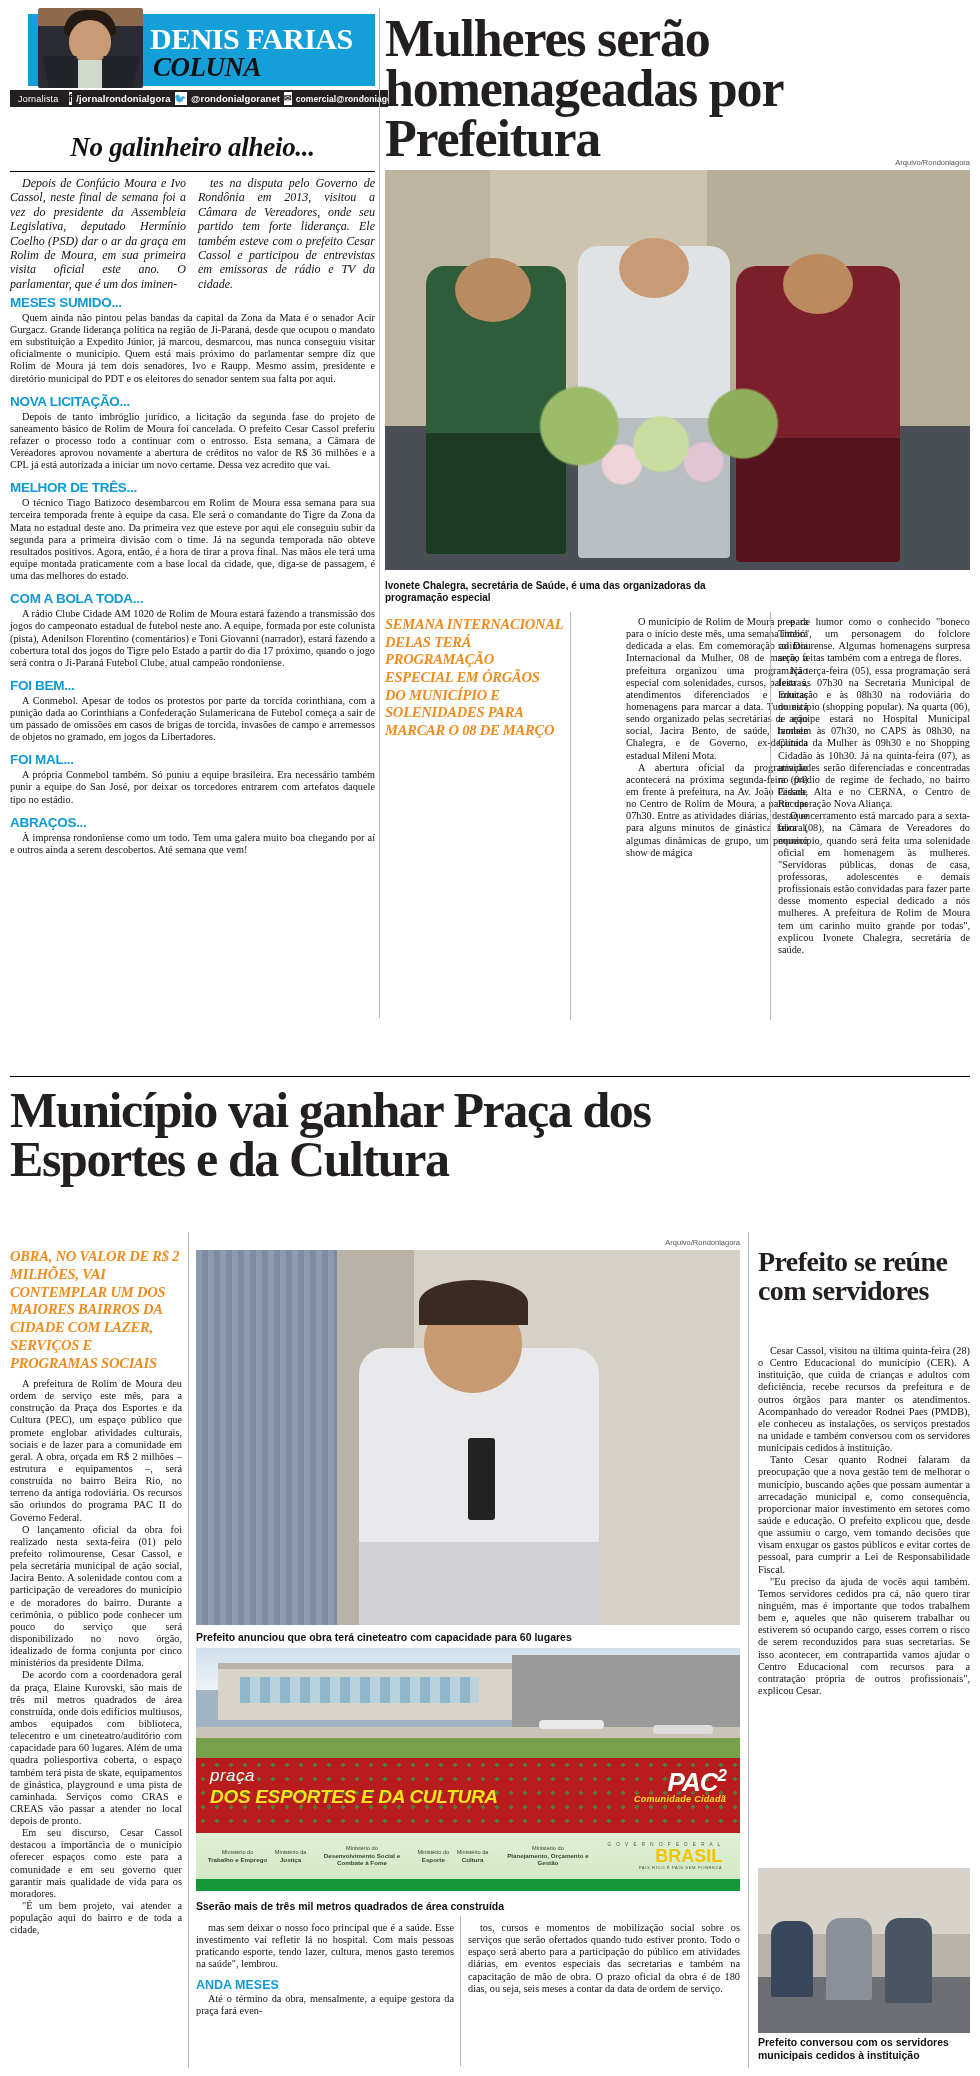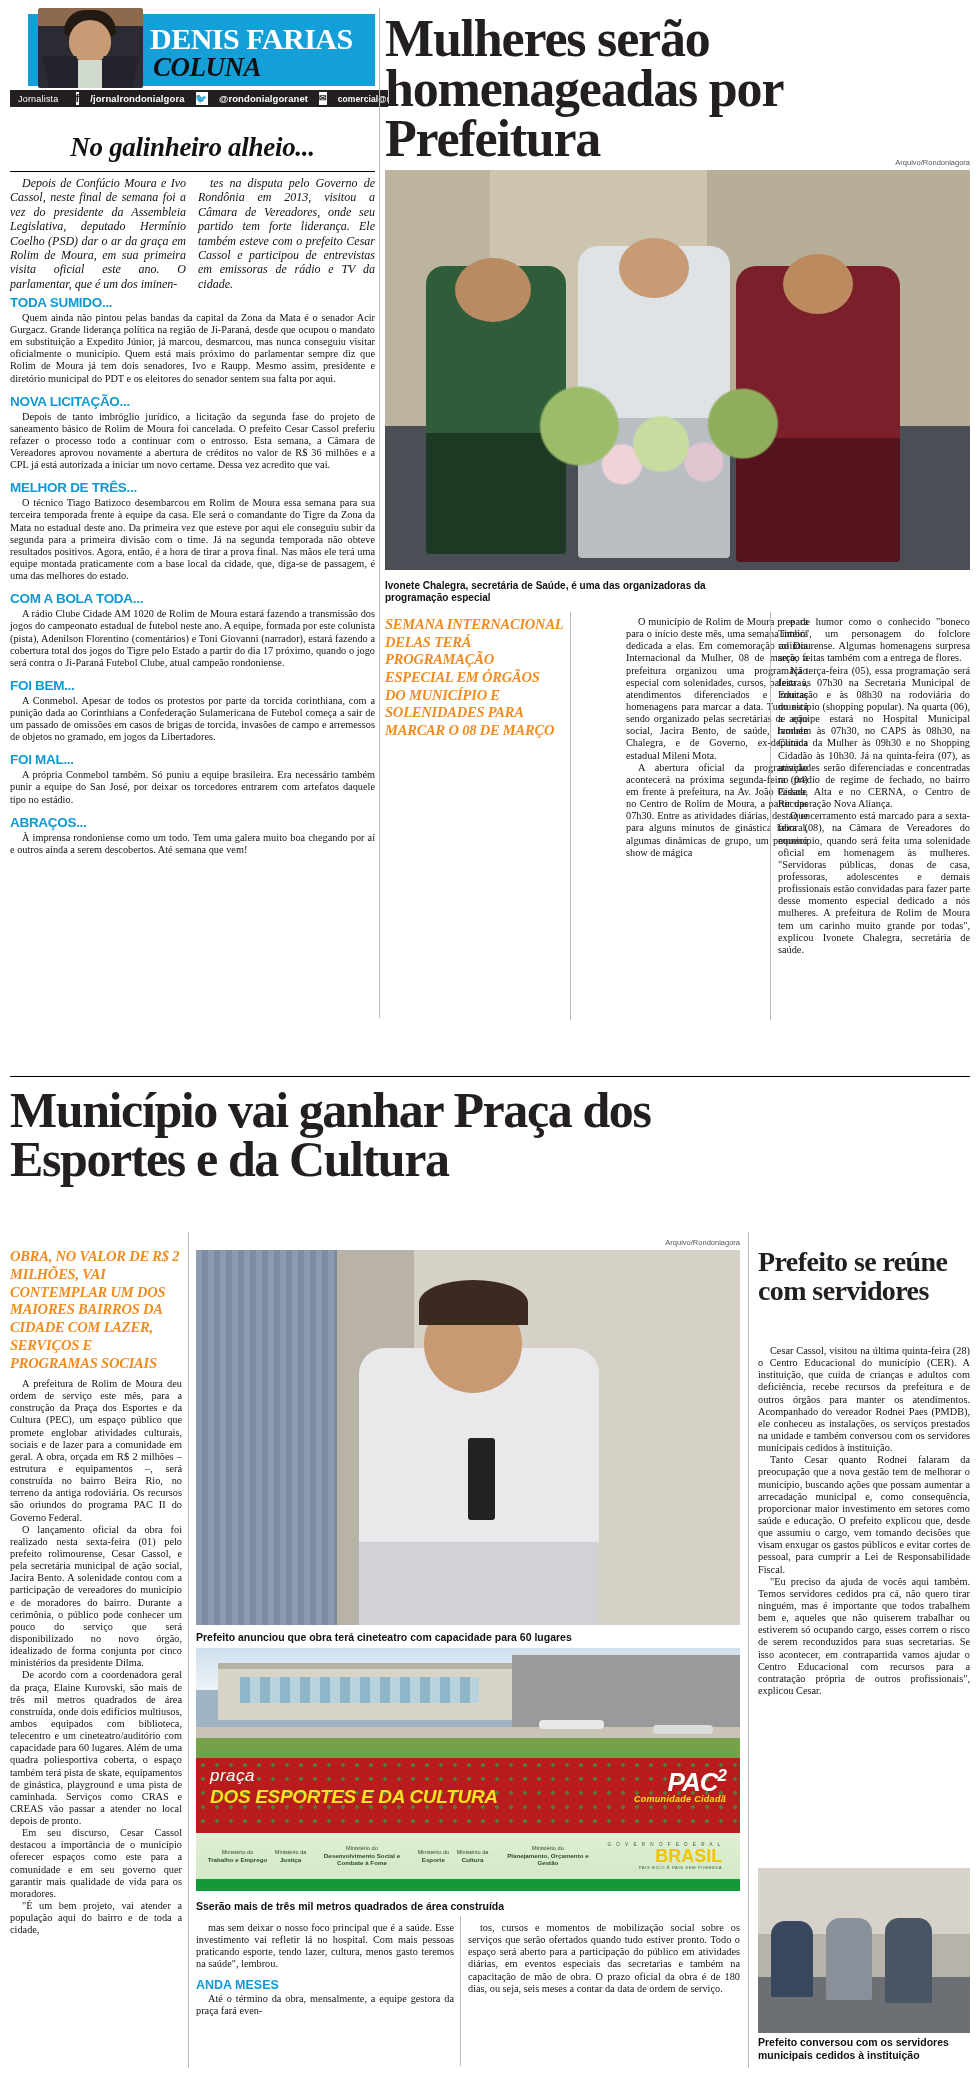--- a/index.html
+++ b/index.html
@@ -15,21 +15,21 @@
       border-radius:2px;overflow:hidden;}
   .colhead .photo .hair{position:absolute;left:26px;top:2px;width:52px;height:26px;background:#241a14;border-radius:26px 26px 6px 6px;}
   .colhead .photo .face{position:absolute;left:31px;top:12px;width:42px;height:42px;background:#c99b75;border-radius:50% 50% 45% 45%;}
   .colhead .photo .shirt{position:absolute;left:40px;top:52px;width:24px;height:28px;background:#cfd9cc;transform:rotate(0deg);}
   .colhead .photo .suitL{position:absolute;left:8px;top:48px;width:34px;height:34px;background:#23232b;transform:skewX(12deg);}
   .colhead .photo .suitR{position:absolute;left:62px;top:48px;width:36px;height:34px;background:#23232b;transform:skewX(-12deg);}
   .colhead .name{position:absolute;left:140px;top:16px;font-family:"Liberation Serif",serif;font-weight:bold;
       font-size:30px;letter-spacing:-0.5px;color:#fff;line-height:1;white-space:nowrap;}
   .colhead .sub{position:absolute;left:143px;top:46px;font-family:"Liberation Serif",serif;font-weight:bold;font-style:italic;
       font-size:27px;color:#111;line-height:1;letter-spacing:-0.5px;}
-  .socialbar{position:absolute;left:0;top:82px;width:378px;height:17px;background:#231f20;display:flex;align-items:center;gap:7px;}
+  .socialbar{position:absolute;left:0;top:82px;width:378px;height:17px;background:#231f20;display:flex;align-items:center;}
   .socialbar .lbl{color:#fff;font-family:"Liberation Sans",sans-serif;font-size:9px;padding:0 6px 0 8px;letter-spacing:.2px;}
   .socialbar .ic{width:14px;height:13px;background:#fff;color:#231f20;font-family:"Liberation Sans",sans-serif;font-weight:bold;
       font-size:11px;display:flex;align-items:center;justify-content:center;margin:0 4px;line-height:1;}
   .socialbar .tx{color:#fff;font-family:"Liberation Sans",sans-serif;font-weight:bold;font-size:9.5px;letter-spacing:.1px;}
   .socialbar .tx.small{font-weight:bold;font-size:8.5px;}
 
   .kicker{width:365px;text-align:center;font-family:"Liberation Serif",serif;font-style:italic;font-weight:bold;
       font-size:27px;margin-top:14px;letter-spacing:-0.3px;}
   .rule{border-bottom:1px solid #000;}
 
@@ -161,21 +161,21 @@
     <div class="italbody" style="width:176px;">
       <p>Depois de Confúcio Moura e Ivo Cassol, neste final de semana foi a vez do presidente da Assembleia Legislativa, deputado Hermínio Coelho (PSD) dar o ar da graça em Rolim de Moura, em sua primeira visita oficial este ano. O parlamentar, que é um dos iminen-</p>
     </div>
     <div class="italbody" style="width:177px;">
       <p>tes na disputa pelo Governo de Rondônia em 2013, visitou a Câmara de Vereadores, onde seu partido tem forte liderança. Ele também esteve com o prefeito Cesar Cassol e participou de entrevistas em emissoras de rádio e TV da cidade.</p>
     </div>
   </div>
 
   <div style="position:absolute;left:10px;top:286px;width:365px;" class="colbody">
     <div>
-      <div class="bluehd">TODA SUMIDO...</div>
+      <div class="bluehd">MESES SUMIDO...</div>
       <p>Quem ainda não pintou pelas bandas da capital da Zona da Mata é o senador Acir Gurgacz. Grande liderança política na região de Ji-Paraná, desde que ocupou o mandato em substituição a Expedito Júnior, já marcou, desmarcou, mas nunca conseguiu visitar oficialmente o município. Quem está mais próximo do parlamentar sempre diz que Rolim de Moura já tem dois senadores, Ivo e Raupp. Mesmo assim, presidente e diretório municipal do PDT e os eleitores do senador sentem sua falta por aqui.</p>
     </div>
     <div>
       <div class="bluehd">NOVA LICITAÇÃO...</div>
       <p>Depois de tanto imbróglio jurídico, a licitação da segunda fase do projeto de saneamento básico de Rolim de Moura foi cancelada. O prefeito Cesar Cassol preferiu refazer o processo todo a continuar com o entrosso. Esta semana, a Câmara de Vereadores aprovou novamente a abertura de créditos no valor de R$ 36 milhões e a CPL já está autorizada a iniciar um novo certame. Dessa vez acredito que vai.</p>
     </div>
     <div>
       <div class="bluehd">MELHOR DE TRÊS...</div>
       <p>O técnico Tiago Batizoco desembarcou em Rolim de Moura essa semana para sua terceira temporada frente à equipe da casa. Ele será o comandante do Tigre da Zona da Mata no estadual deste ano. Da primeira vez que esteve por aqui ele conseguiu subir da segunda para a primeira divisão com o time. Já na segunda temporada não obteve resultados positivos. Agora, então, é a hora de tirar a prova final. Nas mãos ele terá uma equipe montada praticamente com a base local da cidade, que, diga-se de passagem, é uma das melhores do estado.</p>
     </div>

